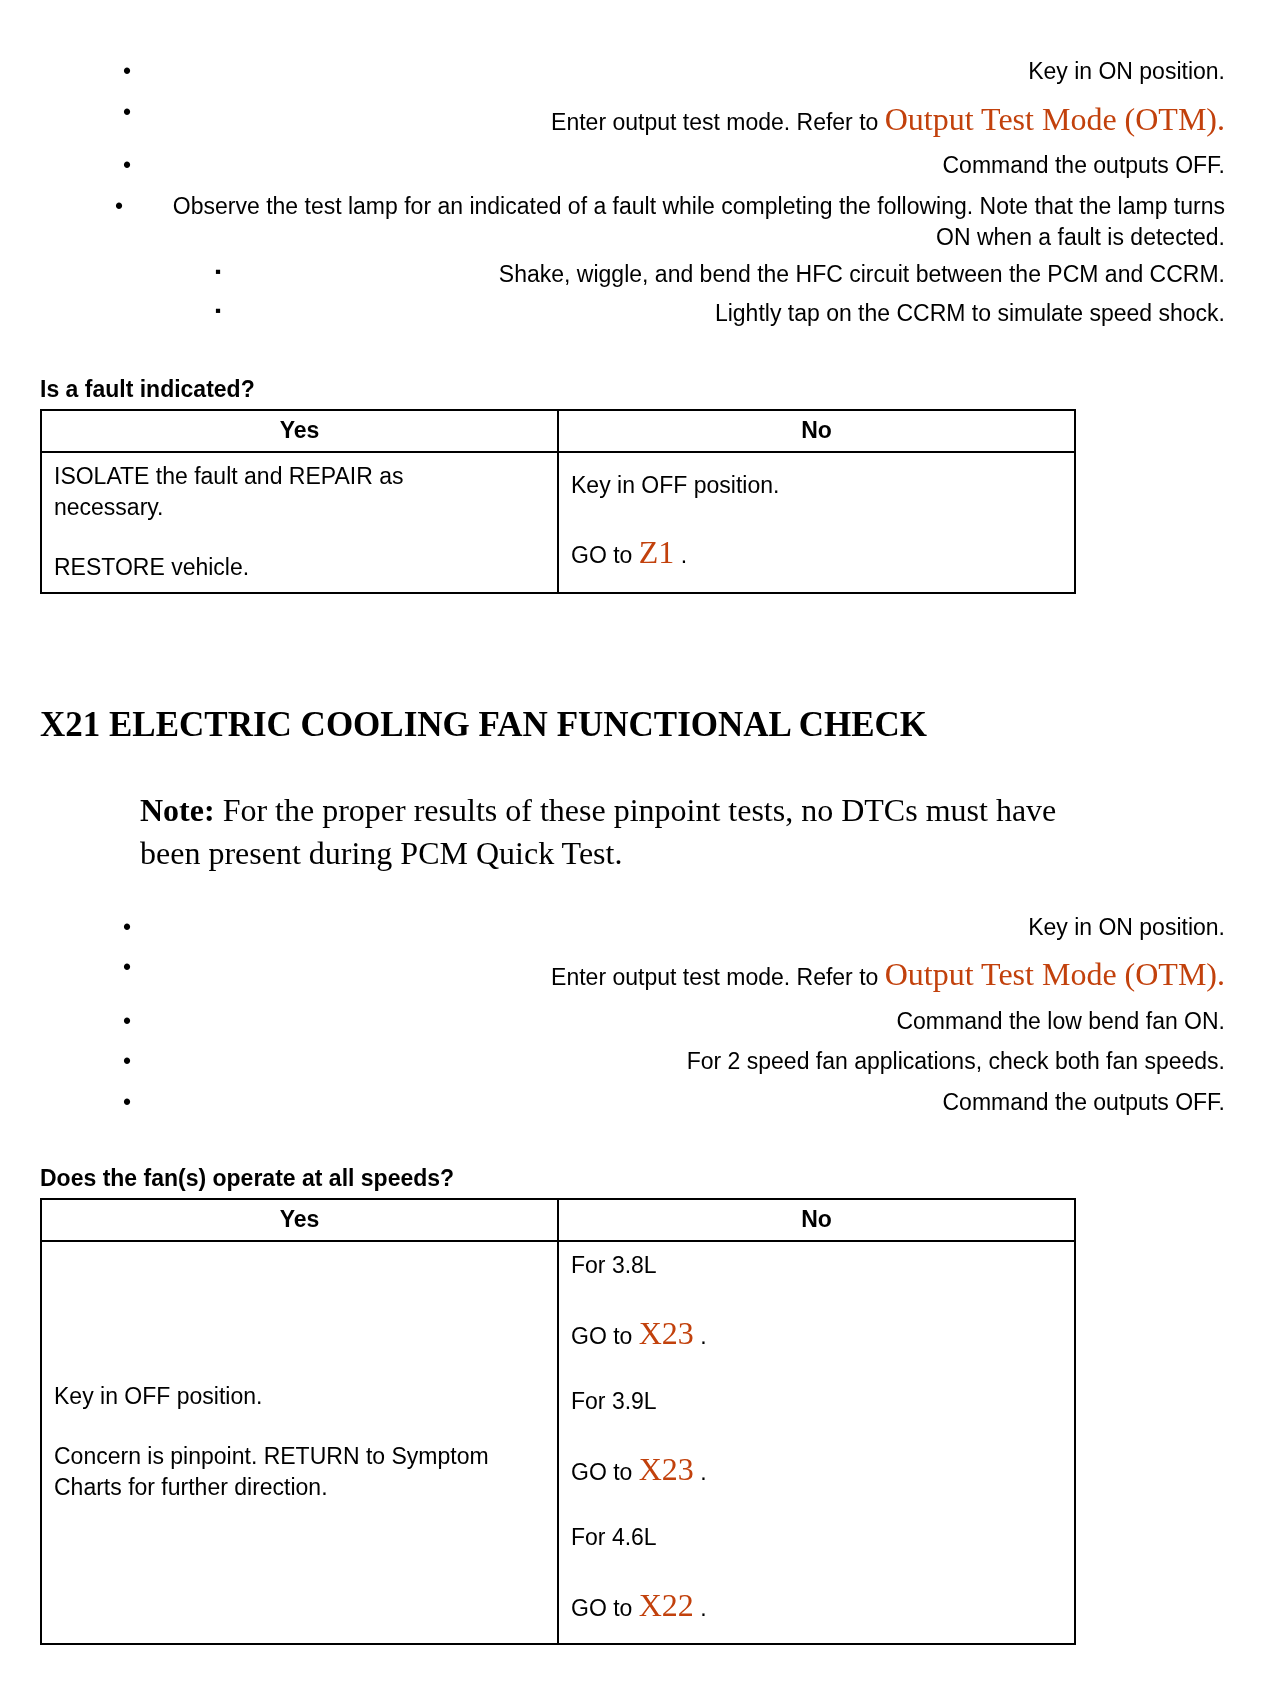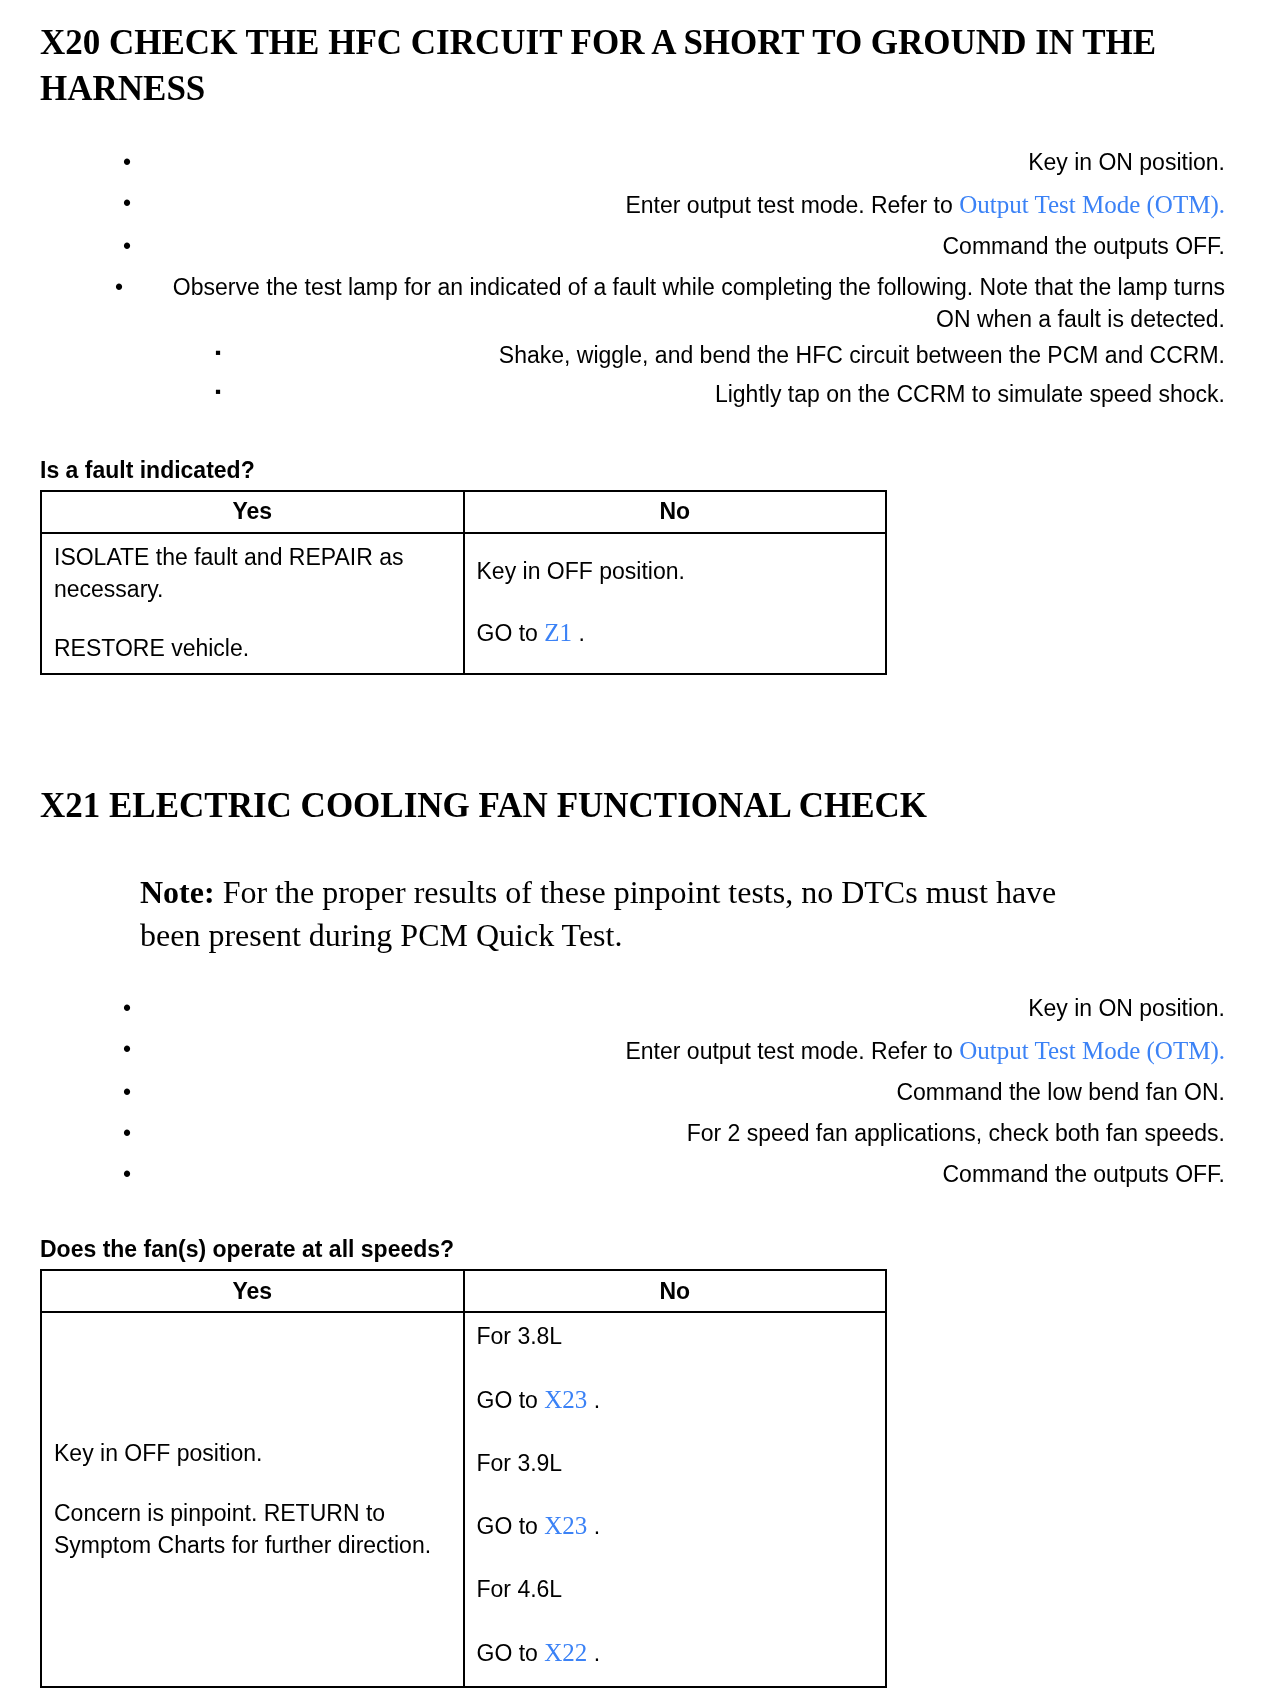--- a/index.html
+++ b/index.html
@@ -13,21 +13,21 @@
   }
   .page { padding: 20px 40px 40px 40px; }
 
   h1.title {
     font-family: "Liberation Serif", serif;
     font-size: 35px;
     font-weight: bold;
     line-height: 1.3;
     max-width: 1140px;
   }
-  .serif-link { font-family: "Liberation Serif", serif; font-size: 25px; color: #3b82f6; text-decoration: none; }
+  .serif-link { font-family: "Liberation Serif", serif; font-size: 32px; color: #c2410c; text-decoration: none; }
 
   ul.bullets {
     list-style: none;
     margin-top: 36px;
     padding-left: 100px;
     max-width: 1185px;
     text-align: right;
   }
   ul.bullets > li {
     position: relative;
@@ -57,21 +57,21 @@
     font-size: 17px;
   }
 
   p.question {
     font-weight: bold;
     margin: 46px 0 6px 0;
   }
 
   table.decision-table {
     border-collapse: collapse;
-    width: 847px;
+    width: 1036px;
     table-layout: fixed;
   }
   table.decision-table th,
   table.decision-table td {
     border: 2px solid #000;
   }
   table.decision-table th {
     font-weight: bold;
     text-align: center;
     height: 42px;
@@ -101,21 +101,20 @@
   .no-list p { margin: 0 0 30px 0; }
   .no-list p:last-child { margin-bottom: 8px; }
 </style>
 </head>
 <body>
 
 <div class="page">
 
   <section class="section">
 
-    <h1 class="title">X20 CHECK THE HFC CIRCUIT FOR A SHORT TO GROUND IN THE HARNESS</h1>
 
     <ul class="bullets">
       <li>
         <span>Key in ON position.</span>
       </li>
       <li>
         <span>Enter output test mode. Refer to </span><span class="serif-link">Output Test Mode (OTM).</span>
       </li>
       <li>
         <span>Command the outputs OFF.</span>

